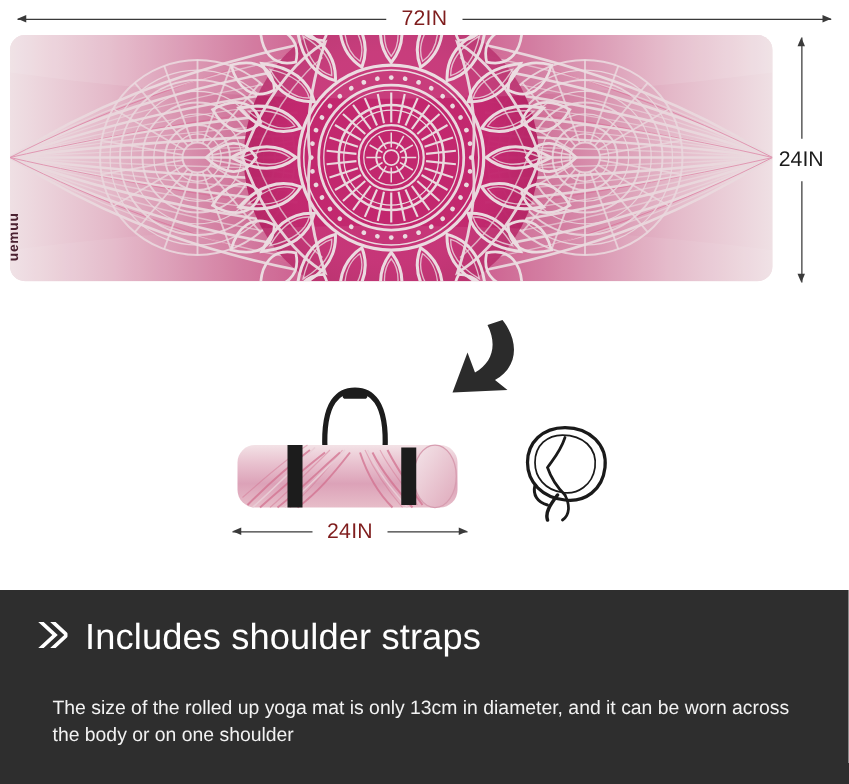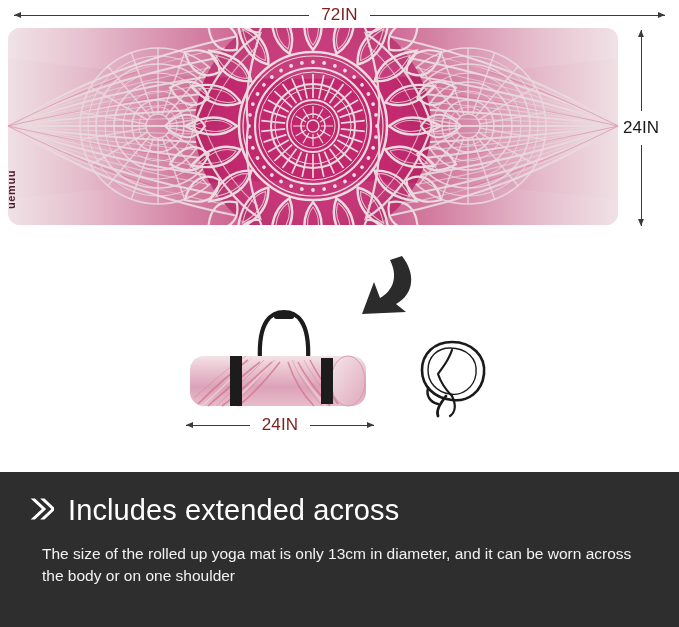--- a/index.html
+++ b/index.html
@@ -104,21 +104,21 @@
     background: #2e2e2e;
     padding: 22px 28px 0 28px;
   }
   .banner-head { display: flex; align-items: center; gap: 14px; }
   .chev { flex: 0 0 auto; }
   .banner-title {
     font-size: 29px; color: #ffffff; font-weight: normal;
     letter-spacing: .1px; white-space: nowrap;
   }
   .banner-body {
-    margin-top: 16px; padding-left: 14px;
+    margin-top: 29px; padding-left: 14px;
     font-size: 15.5px; line-height: 1.42; color: #f2f2f2;
     max-width: 620px;
   }
 </style>
 </head>
 <body>
 
 <div class="dim-top">
   <div class="dim-line left"></div>
   <div class="dim-label-h">72IN</div>
@@ -843,16 +843,16 @@
 </div>
 
 <div class="banner">
   <div class="banner-head">
     <span class="chev">
       <svg viewBox="0 0 30 30" width="26" height="26">
         <path d="M3,3 L16,15 L3,27 L8,27 L21,15 L8,3 Z" fill="#ffffff"></path>
         <path d="M14,3 L27,15 L14,27 L19,27 L32,15 L19,3 Z" fill="#ffffff"></path>
       </svg>
     </span>
-    <h1 class="banner-title">Includes extended across</h1>
+    <h1 class="banner-title">Includes shoulder straps</h1>
   </div>
   <p class="banner-body">The size of the rolled up yoga mat is only 13cm in diameter, and it can be worn across the body or on one shoulder</p>
 </div>
 
 </body></html>

